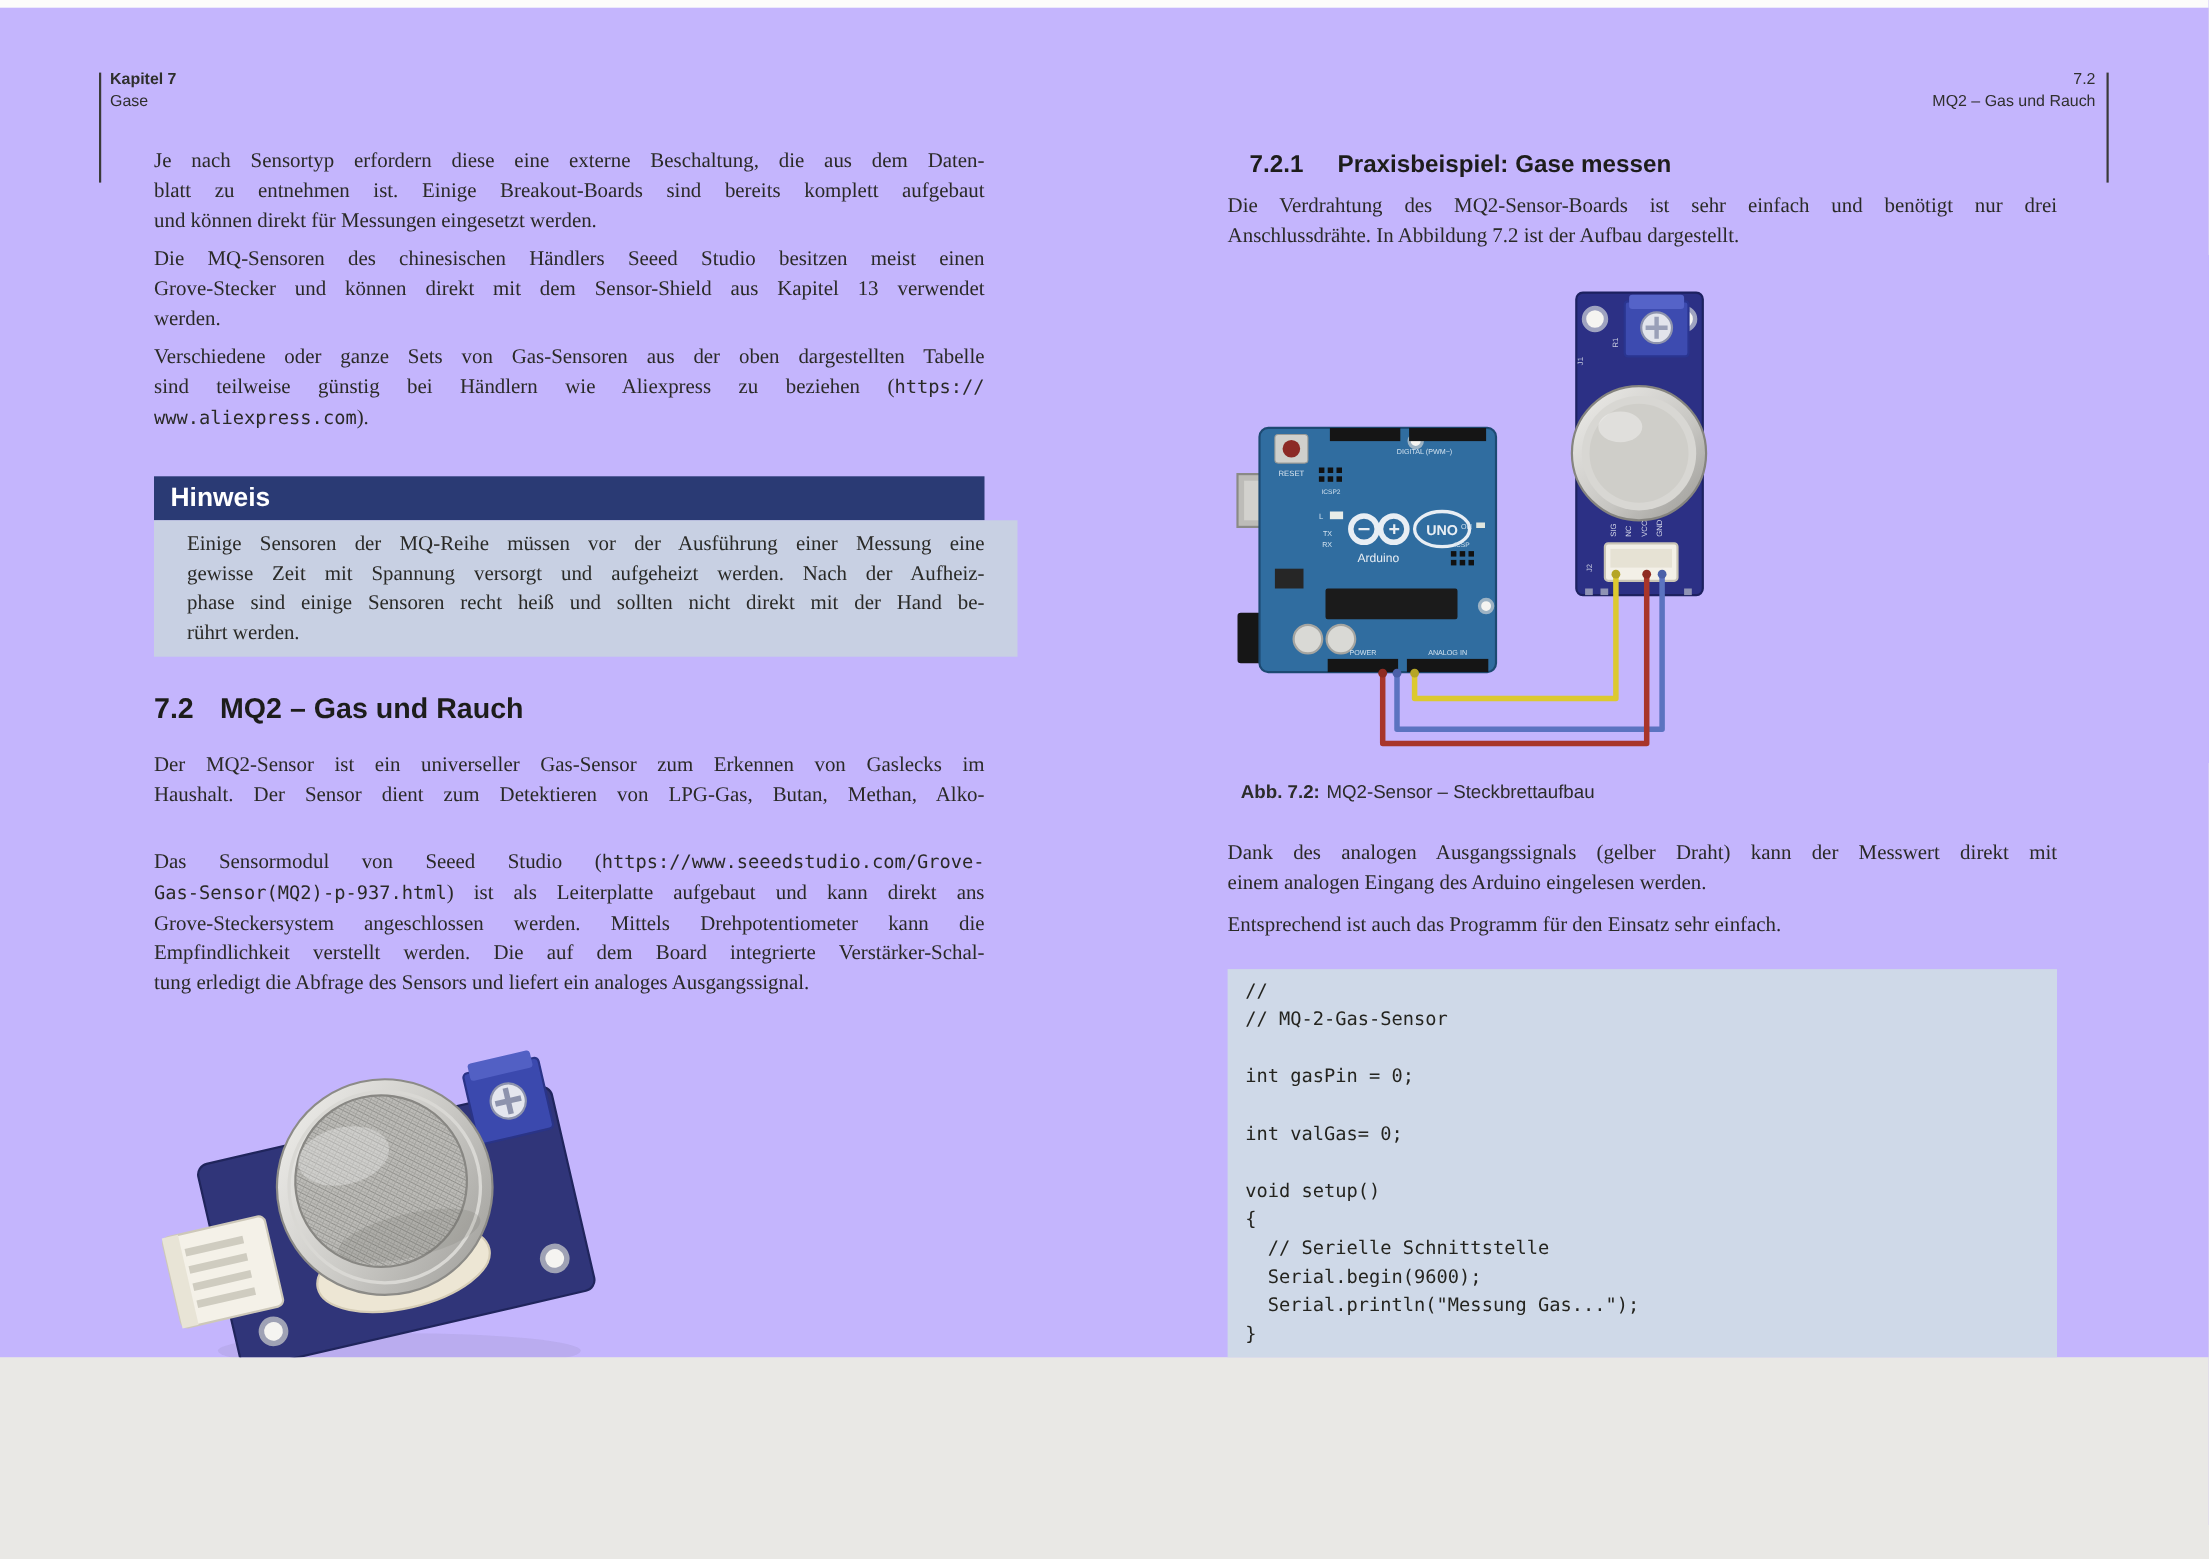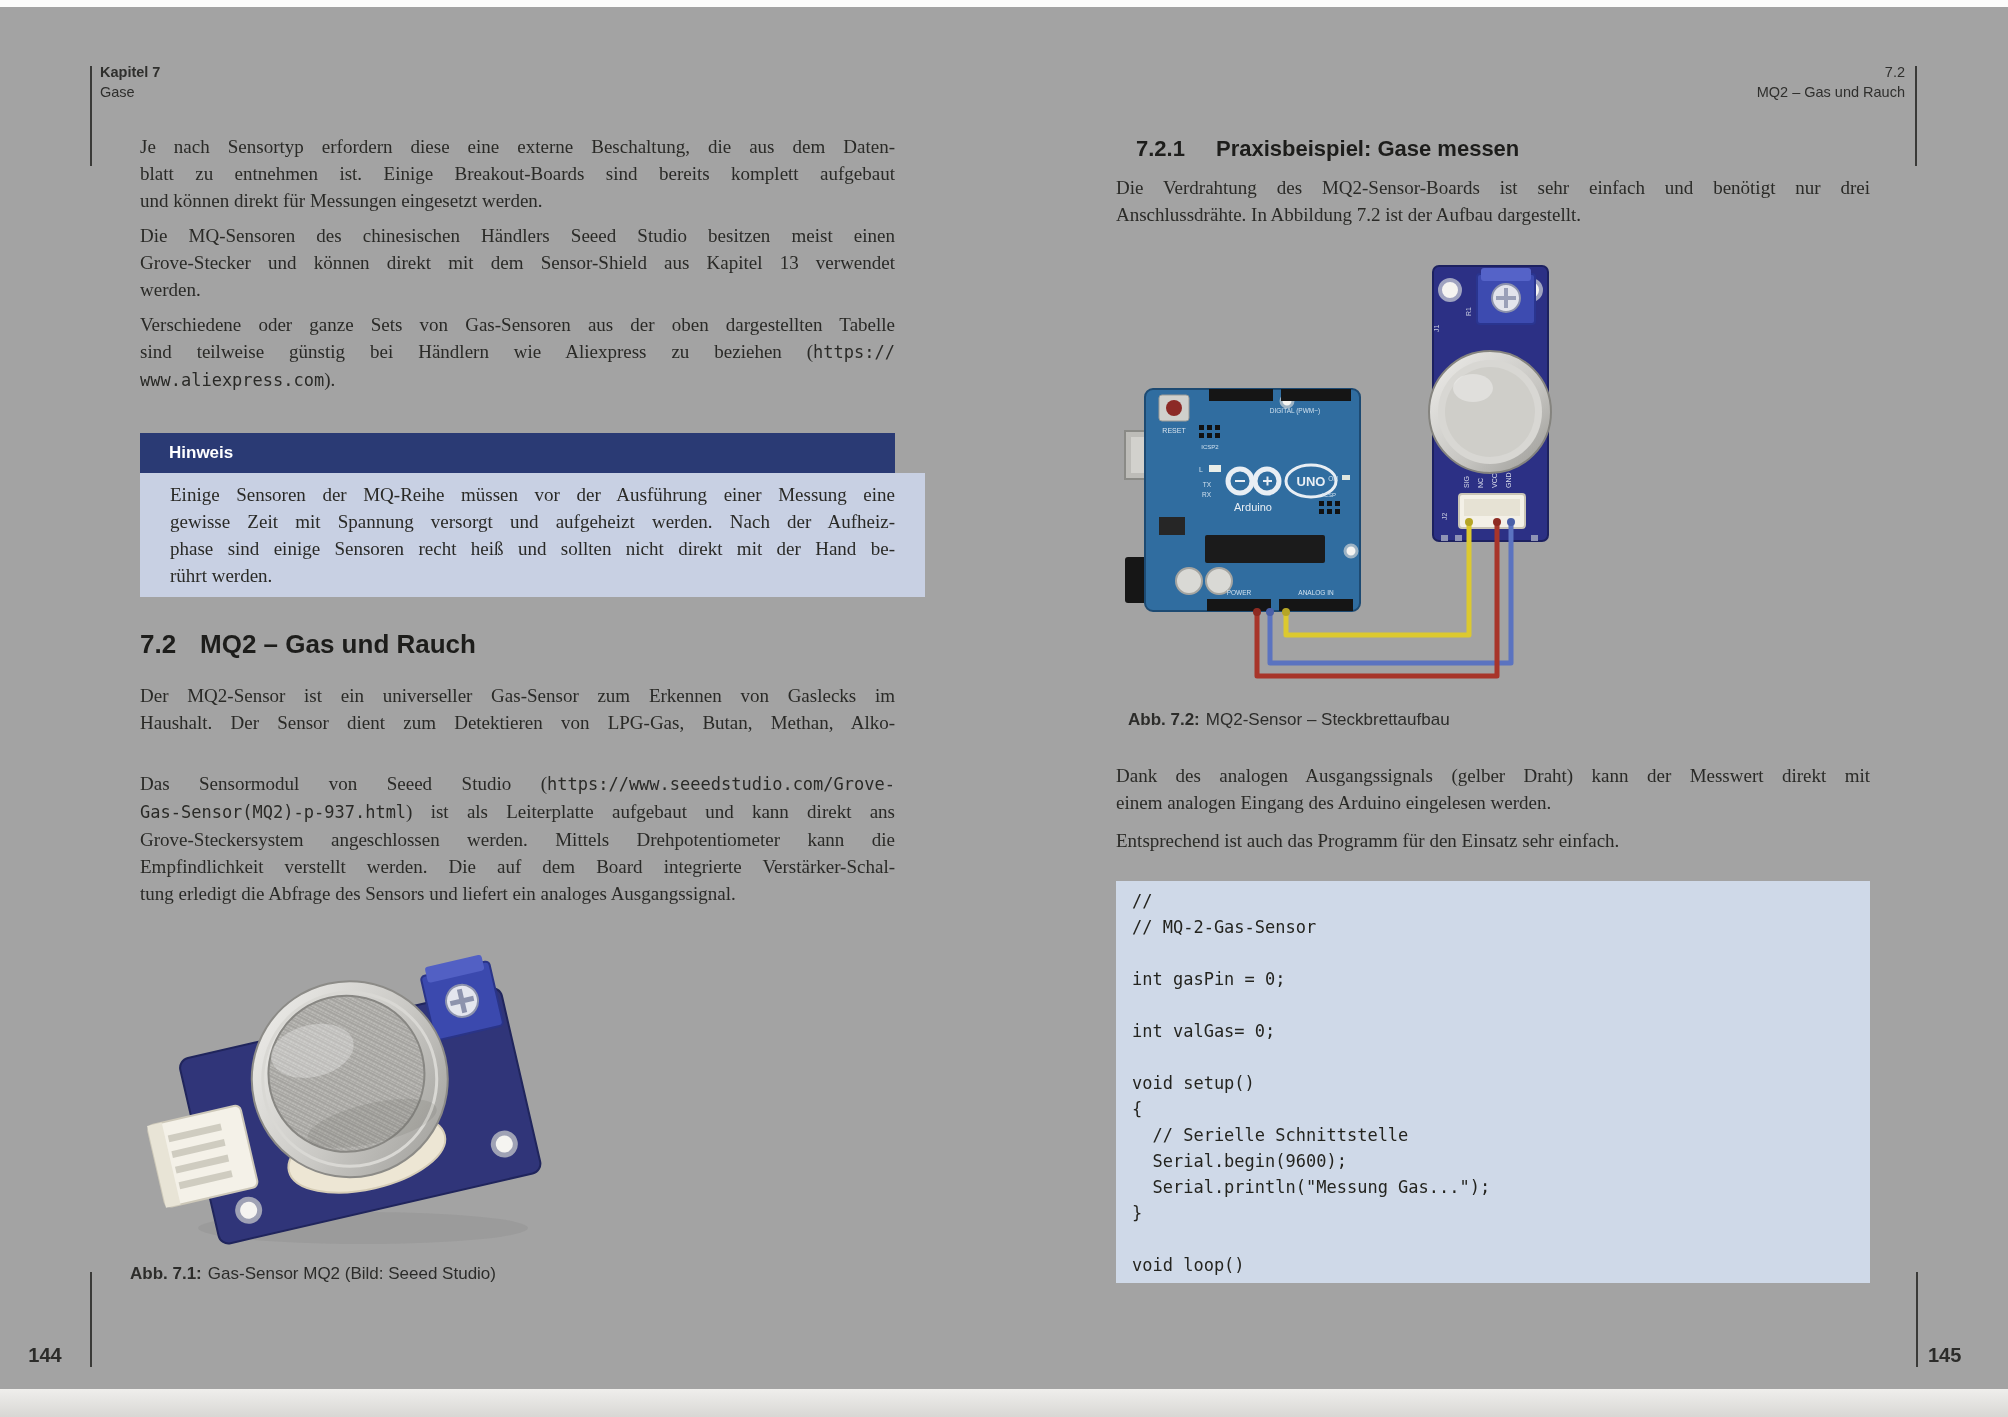--- a/index.html
+++ b/index.html
@@ -1,32 +1,32 @@
 <!DOCTYPE html>
 <html><head>
 <meta charset="utf-8">
 <style>
   html,body{margin:0;padding:0;background:#e9e8e5;}
-  .canvas{position:relative;width:2008px;height:1417px;background:#a3a3a3;overflow:hidden;
+  .canvas{position:relative;width:2008px;height:1234px;background:#c4b5fd;overflow:hidden;
           font-family:"Liberation Serif","DejaVu Serif",serif;color:#2a2a27;}
   .scan-top{position:absolute;left:0;top:0;width:2008px;height:7px;background:#fcfcfb;}
   .scan-bottom{position:absolute;left:0;top:1389px;width:2008px;height:28px;
                background:linear-gradient(#efeeec,#d8d7d4);}
   .rule{position:absolute;width:2px;background:#3a3a38;}
   .pagehead{position:absolute;font-family:"Liberation Sans","DejaVu Sans",sans-serif;
             font-size:14.5px;line-height:20px;color:#2f2f2d;}
   .pagehead .b{font-weight:bold;}
   .pagehead.right{text-align:right;}
   .para{position:absolute;width:755px;font-size:19px;line-height:27px;}
   .pline{text-align:justify;text-align-last:justify;white-space:normal;}
   .pline.last{text-align-last:left;}
   .mono{font-family:"DejaVu Sans Mono","Liberation Mono",monospace;font-size:17px;}
   .hinweis{position:absolute;left:140px;top:433px;width:755px;}
-  .hinweis-head{background:#2a3a74;color:#ffffff;height:40px;line-height:40px;padding-left:29px;
-                font-family:"Liberation Sans","DejaVu Sans",sans-serif;font-weight:bold;font-size:17px;}
+  .hinweis-head{background:#2a3a74;color:#ffffff;height:40px;line-height:40px;padding-left:15px;
+                font-family:"Liberation Sans","DejaVu Sans",sans-serif;font-weight:bold;font-size:24px;}
   .hinweis-body{position:relative;background:#c8d0e3;padding:8px 30px;width:725px;
                 font-size:19px;line-height:27px;}
   .h2{position:absolute;left:140px;top:629px;font-family:"Liberation Sans","DejaVu Sans",sans-serif;
       font-weight:bold;font-size:26px;color:#1d1d1b;display:flex;}
   .h2 .num{width:60px;flex:none;}
   .h3{position:absolute;left:1116px;top:136px;font-family:"Liberation Sans","DejaVu Sans",sans-serif;
       font-weight:bold;font-size:22px;color:#1d1d1b;display:flex;margin-left:20px;}
   .h3 .num{width:46px;flex:none;margin-right:34px;}
   .caption{position:absolute;font-family:"Liberation Sans","DejaVu Sans",sans-serif;font-size:17px;color:#2c2c2a;}
   .caption .cap-b{font-weight:bold;margin-right:6px;}

